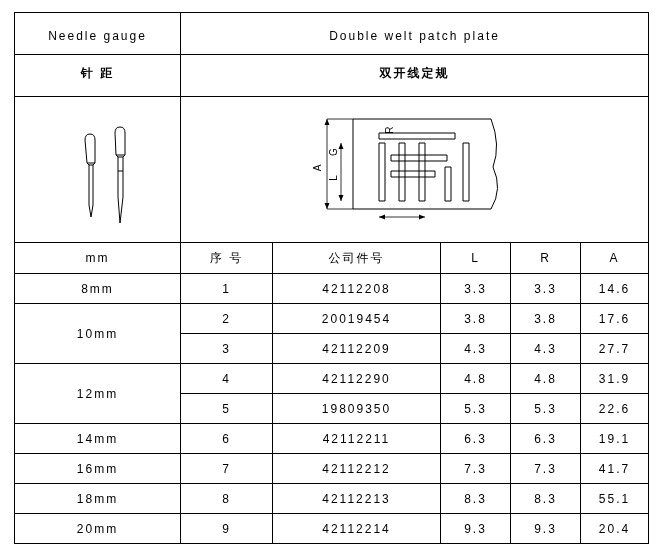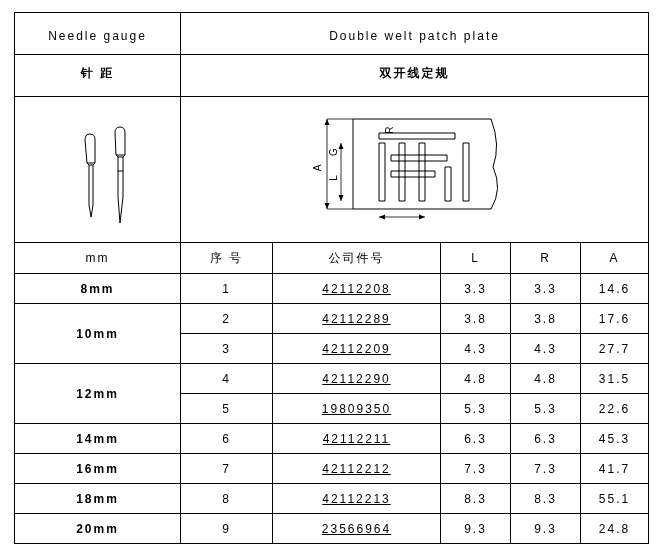--- a/index.html
+++ b/index.html
@@ -52,36 +52,33 @@
     position: relative;
   }
   .colhdr {
     height: 30px;
     font-size: 12.5px;
     letter-spacing: 2px;
   }
   .colhdr-cn {
     font-size: 13px;
     letter-spacing: 3px;
-    font-family: Liberation Serif, serif;
   }
   .datarow td {
     height: 29px;
     font-size: 12.5px;
     letter-spacing: 2px;
   }
   .partno {
     letter-spacing: 1.5px;
     font-size: 13px;
-    text-decoration: underline;
   }
   .gauge-cell {
     font-size: 12.5px;
     letter-spacing: 2px;
-    font-weight: bold;
   }
   .fig-wrap {
     display: flex;
     align-items: center;
     justify-content: center;
     height: 100%;
     width: 100%;
   }
   svg { display: block; }
 </style>
@@ -189,76 +186,76 @@
         <td>1</td>
         <td class="partno">42112208</td>
         <td>3.3</td>
         <td>3.3</td>
         <td>14.6</td>
       </tr>
 
       <tr class="datarow">
         <td class="gauge-cell" rowspan="2">10mm</td>
         <td>2</td>
-        <td class="partno">42112289</td>
+        <td class="partno">20019454</td>
         <td>3.8</td>
         <td>3.8</td>
         <td>17.6</td>
       </tr>
       <tr class="datarow">
         <td>3</td>
         <td class="partno">42112209</td>
         <td>4.3</td>
         <td>4.3</td>
         <td>27.7</td>
       </tr>
 
       <tr class="datarow">
         <td class="gauge-cell" rowspan="2">12mm</td>
         <td>4</td>
         <td class="partno">42112290</td>
         <td>4.8</td>
         <td>4.8</td>
-        <td>31.5</td>
+        <td>31.9</td>
       </tr>
       <tr class="datarow">
         <td>5</td>
         <td class="partno">19809350</td>
         <td>5.3</td>
         <td>5.3</td>
         <td>22.6</td>
       </tr>
 
       <tr class="datarow">
         <td class="gauge-cell">14mm</td>
         <td>6</td>
         <td class="partno">42112211</td>
         <td>6.3</td>
         <td>6.3</td>
-        <td>45.3</td>
+        <td>19.1</td>
       </tr>
       <tr class="datarow">
         <td class="gauge-cell">16mm</td>
         <td>7</td>
         <td class="partno">42112212</td>
         <td>7.3</td>
         <td>7.3</td>
         <td>41.7</td>
       </tr>
       <tr class="datarow">
         <td class="gauge-cell">18mm</td>
         <td>8</td>
         <td class="partno">42112213</td>
         <td>8.3</td>
         <td>8.3</td>
         <td>55.1</td>
       </tr>
       <tr class="datarow">
         <td class="gauge-cell">20mm</td>
         <td>9</td>
-        <td class="partno">23566964</td>
+        <td class="partno">42112214</td>
         <td>9.3</td>
         <td>9.3</td>
-        <td>24.8</td>
+        <td>20.4</td>
       </tr>
     </tbody>
   </table>
 </div>
 
 </body></html>

